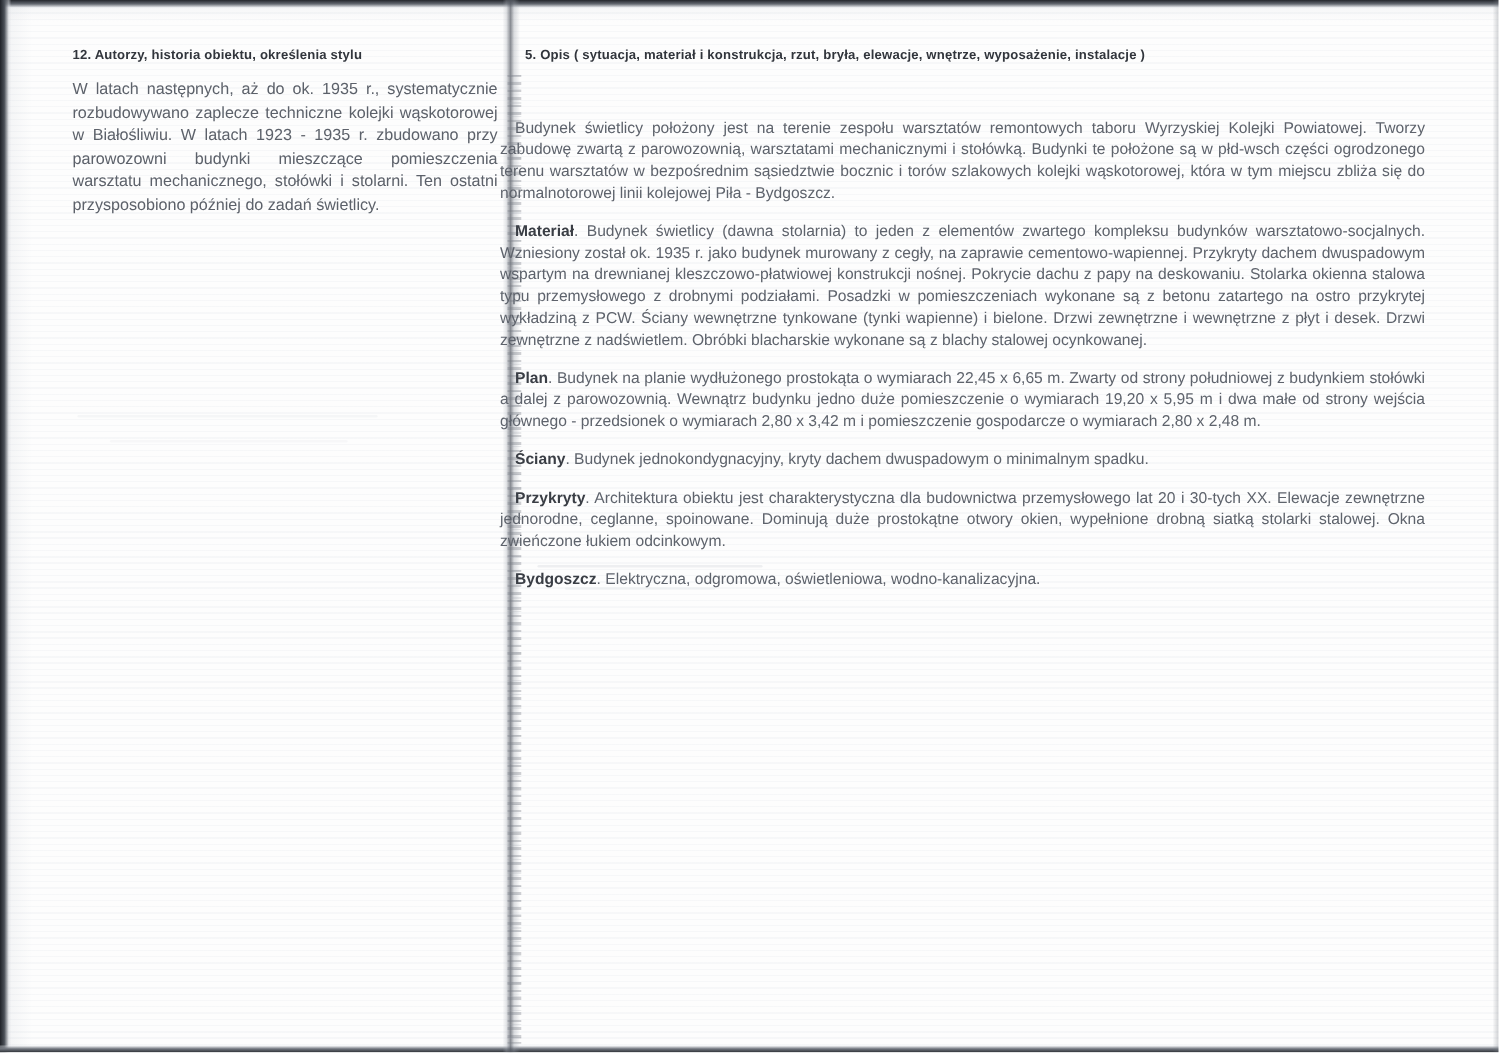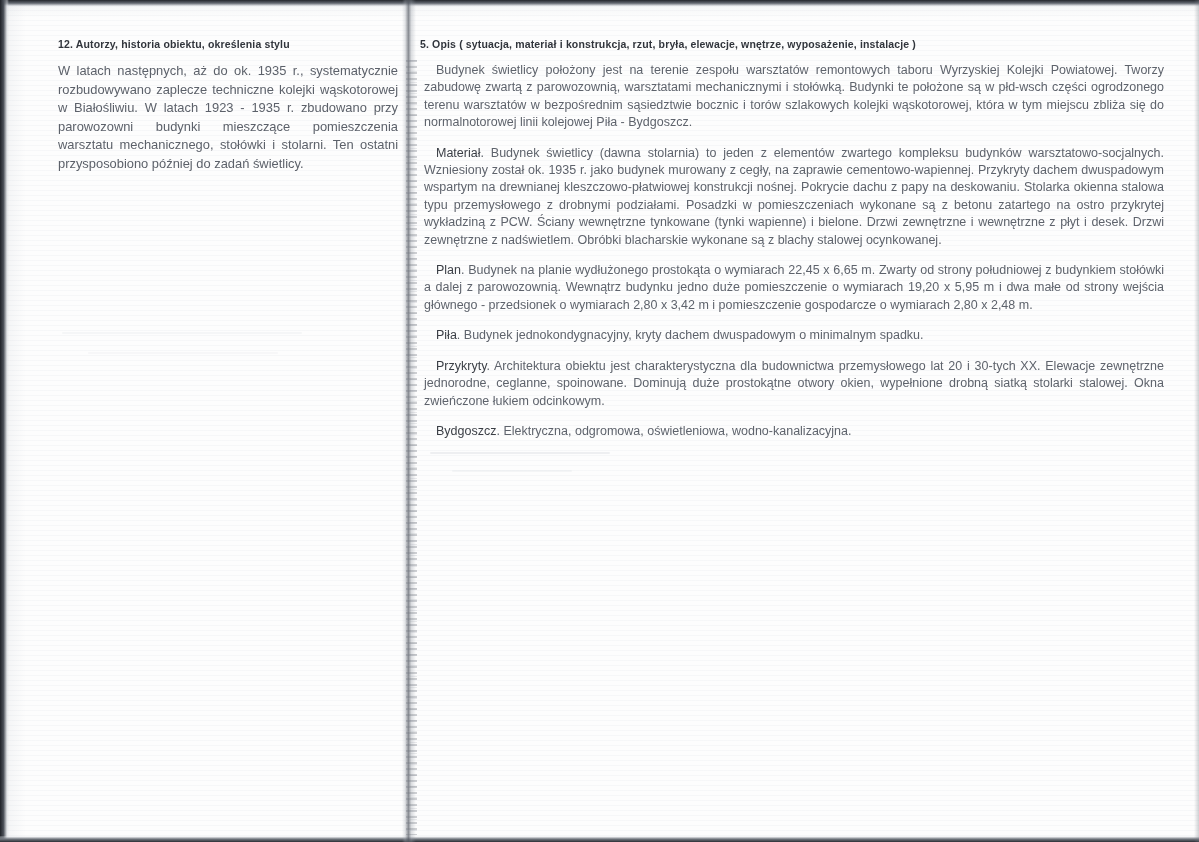--- a/index.html
+++ b/index.html
@@ -82,21 +82,21 @@
     background: rgba(205,209,216,0.30);
     height: 2px;
     border-radius: 1px;
   }
 
   .col {
     position: absolute;
     top: 0;
   }
   .col-left  { left: 58px;  width: 340px; }
-  .col-right { left: 424px; width: 740px; }
+  .col-right { left: 400px; width: 740px; margin-top: 32px; }
 
   .section-head {
     font-size: 10.5px;
     font-weight: bold;
     color: #31353c;
     letter-spacing: 0.15px;
     margin: 0;
     white-space: nowrap;
   }
   .head-left  { position: absolute; left: 58px;  top: 38px; }
@@ -115,21 +115,21 @@
     line-height: 18.6px;
     color: #5c616a;
   }
   .col-right p.body {
     font-size: 12.5px;
     line-height: 17.4px;
   }
   .col-left  { top: 62px; }
   .col-right { top: 62px; }
   b.lead {
-    font-weight: normal;
+    font-weight: bold;
     color: #3a3e45;
     padding-left: 12px;
   }
   p.body:last-child { margin-bottom: 0; }
 </style>
 </head>
 <body>
 
 <div id="page">
 
@@ -162,21 +162,21 @@
     <p class="body">
       <b class="lead"></b><span>Budynek świetlicy  położony jest na terenie zespołu warsztatów remontowych taboru Wyrzyskiej Kolejki Powiatowej. Tworzy zabudowę zwartą z parowozownią, warsztatami mechanicznymi i stołówką. Budynki te położone są w płd-wsch części ogrodzonego terenu warsztatów w bezpośrednim   sąsiedztwie bocznic i torów szlakowych kolejki wąskotorowej, która w tym miejscu zbliża się do normalnotorowej linii kolejowej Piła - Bydgoszcz.</span>
     </p>
     <p class="body">
       <b class="lead">Materiał</b><span>. Budynek świetlicy (dawna stolarnia) to jeden z elementów zwartego kompleksu budynków warsztatowo-socjalnych. Wzniesiony został ok. 1935 r.  jako budynek murowany z cegły, na zaprawie cementowo-wapiennej. Przykryty dachem dwuspadowym wspartym na drewnianej kleszczowo-płatwiowej konstrukcji nośnej. Pokrycie dachu z papy na deskowaniu. Stolarka okienna stalowa typu przemysłowego z drobnymi podziałami. Posadzki w pomieszczeniach wykonane są z betonu zatartego na ostro przykrytej wykładziną z PCW. Ściany wewnętrzne tynkowane (tynki wapienne) i bielone. Drzwi zewnętrzne i wewnętrzne z płyt i desek. Drzwi zewnętrzne z nadświetlem. Obróbki  blacharskie wykonane są z blachy stalowej ocynkowanej.</span>
     </p>
     <p class="body">
       <b class="lead">Plan</b><span>. Budynek na planie wydłużonego prostokąta o wymiarach 22,45 x 6,65 m. Zwarty od strony południowej z budynkiem stołówki a dalej z parowozownią. Wewnątrz budynku jedno duże pomieszczenie o wymiarach 19,20 x 5,95 m i dwa małe od strony wejścia głównego - przedsionek o wymiarach 2,80 x 3,42 m i pomieszczenie gospodarcze o wymiarach 2,80 x 2,48 m.</span>
     </p>
     <p class="body">
-      <b class="lead">Piła</b><span>. Budynek jednokondygnacyjny, kryty dachem dwuspadowym o minimalnym spadku.</span>
+      <b class="lead">Ściany</b><span>. Budynek jednokondygnacyjny, kryty dachem dwuspadowym o minimalnym spadku.</span>
     </p>
     <p class="body">
       <b class="lead">Przykryty</b><span>.  Architektura obiektu jest charakterystyczna dla budownictwa przemysłowego lat 20 i 30-tych XX. Elewacje zewnętrzne jednorodne, ceglanne, spoinowane. Dominują duże prostokątne otwory okien, wypełnione drobną siatką stolarki stalowej. Okna zwieńczone łukiem odcinkowym.</span>
     </p>
     <p class="body">
       <b class="lead">Bydgoszcz</b><span>. Elektryczna, odgromowa, oświetleniowa, wodno-kanalizacyjna.</span>
     </p>
   </div>
 
 </div>

